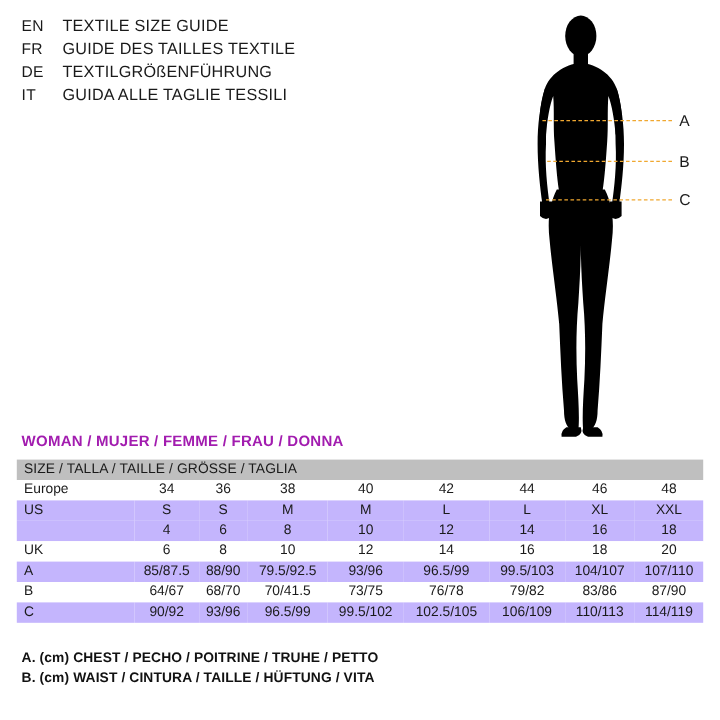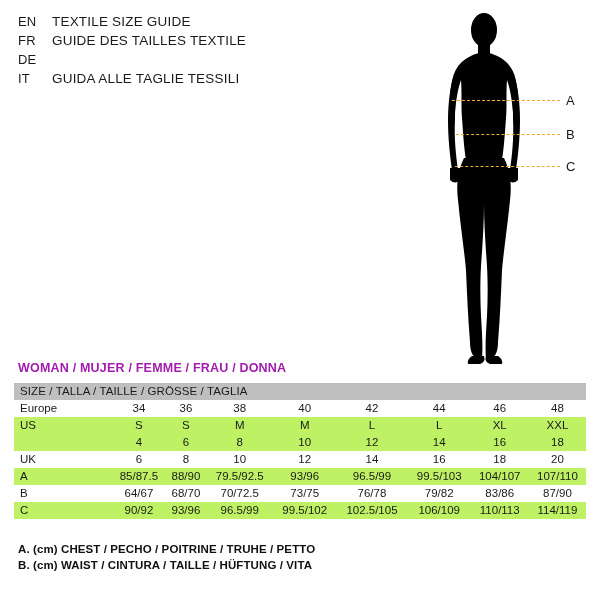--- a/index.html
+++ b/index.html
@@ -106,21 +106,21 @@
   }
   tr.header-row {
     background: #bfbfbf;
   }
   tr.header-row th {
     font-size: 11.5px;
     font-weight: normal;
     letter-spacing: 0.1px;
   }
   tr.shade {
-    background: #bef264;
+    background: #c4b5fd;
   }
   tr.plain {
     background: #ffffff;
   }
 
   
   .legend {
     position: absolute;
     left: 18px;
     top: 541px;
@@ -144,20 +144,21 @@
     <div class="lang-row">
       <span class="lang-code">EN</span>
       <span class="lang-text">TEXTILE SIZE GUIDE</span>
     </div>
     <div class="lang-row">
       <span class="lang-code">FR</span>
       <span class="lang-text">GUIDE DES TAILLES TEXTILE</span>
     </div>
     <div class="lang-row">
       <span class="lang-code">DE</span>
+      <span class="lang-text">TEXTILGRÖßENFÜHRUNG</span>
     </div>
     <div class="lang-row">
       <span class="lang-code">IT</span>
       <span class="lang-text">GUIDA ALLE TAGLIE TESSILI</span>
     </div>
   </div>
 
   <div class="figure-wrap">
     <svg class="figure-svg" width="200" height="370" viewBox="0 0 200 370">
       <g fill="#000000">
@@ -288,21 +289,21 @@
         <td>96.5/99</td>
         <td>99.5/103</td>
         <td>104/107</td>
         <td>107/110</td>
       </tr>
 
       <tr class="plain">
         <td class="row-head">B</td>
         <td>64/67</td>
         <td>68/70</td>
-        <td>70/72.5</td>
+        <td>70/41.5</td>
         <td>73/75</td>
         <td>76/78</td>
         <td>79/82</td>
         <td>83/86</td>
         <td>87/90</td>
       </tr>
 
       <tr class="shade">
         <td class="row-head">C</td>
         <td>90/92</td>

